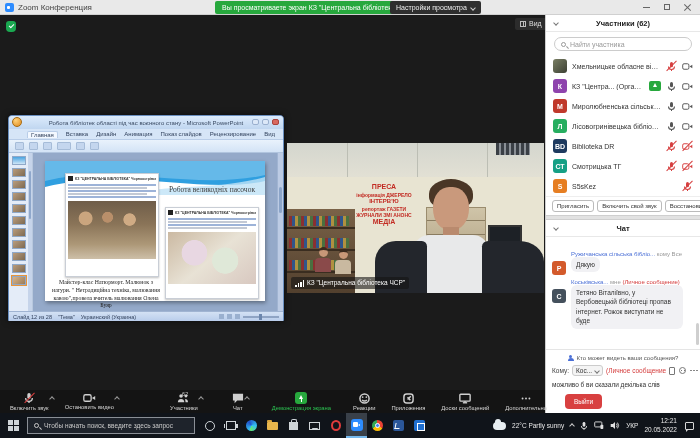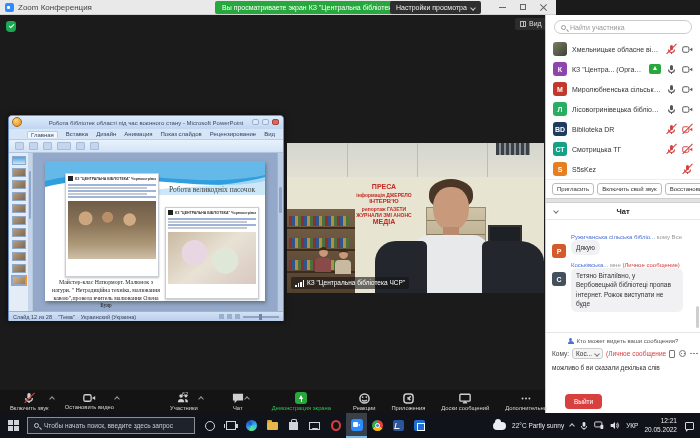--- a/index.html
+++ b/index.html
@@ -1,20 +1,20 @@
 <!DOCTYPE html>
 <html><head>
 <meta charset="utf-8">
 <style>
   *{margin:0;padding:0;box-sizing:border-box;font-family:"Liberation Sans",sans-serif;}
   body{width:700px;height:438px;overflow:hidden;background:#000;}
   .screen{position:relative;width:700px;height:438px;background:#1b1b1b;}
 
   
-  .titlebar{position:absolute;left:0;top:0;width:556px;height:15px;background:#e9e9e9;display:flex;align-items:center;border-bottom:1px solid #d0d0d0;}
+  .titlebar{position:absolute;left:0;top:0;width:700px;height:15px;background:#e9e9e9;display:flex;align-items:center;border-bottom:1px solid #d0d0d0;}
   .zoom-logo{width:9px;height:9px;background:#2d8cff;border-radius:2px;margin:0 4px 0 5px;position:relative;}
   .zoom-logo::after{content:"";position:absolute;left:2px;top:3px;width:3px;height:3px;background:#fff;border-radius:1px;}
   .win-title{font-size:8px;color:#444;}
   .banner{position:absolute;left:215px;top:1px;height:13px;background:#27a83d;color:#fff;font-size:7px;line-height:13px;padding:0 7px;border-radius:2px;}
   .view-settings{position:absolute;left:390px;top:1px;height:13px;background:#2e2e2e;color:#eee;font-size:7px;line-height:13px;padding:0 6px;border-radius:2px;display:flex;align-items:center;gap:4px;}
   .winctl{position:absolute;top:0;height:14px;display:flex;align-items:center;gap:14px;right:8px;}
   .wc-min{width:7px;height:1px;background:#666;}
   .wc-max{width:6px;height:6px;border:1px solid #666;}
   .wc-close{position:relative;width:8px;height:8px;}
   .wc-close::before,.wc-close::after{content:"";position:absolute;left:3px;top:0;width:1px;height:9px;background:#666;}
@@ -387,20 +387,24 @@
             <i style="height:4px"></i>
             <i style="height:5px"></i>
             <i style="height:7px"></i>
           </span>
         <span>КЗ "Центральна бібліотека ЧСР"</span>
       </div>
     </div>
   </div>
 
   <div class="panel">
+    <div class="p-head">
+        <span class="chv"></span>
+        <span>Участники (62)</span>
+      </div>
     <div class="search">
         <span class="mag"></span>
         <span>Найти участника</span>
       </div>
 
     <div class="prow">
       <span class="pav" style="background:linear-gradient(135deg,#7a7f64,#3c4034)"></span>
       <span class="pname">Хмельницьке обласне відд... (Я)</span>
       <span class="icoWrap red">
           <svg width="9" height="11" viewBox="0 0 12 14">

